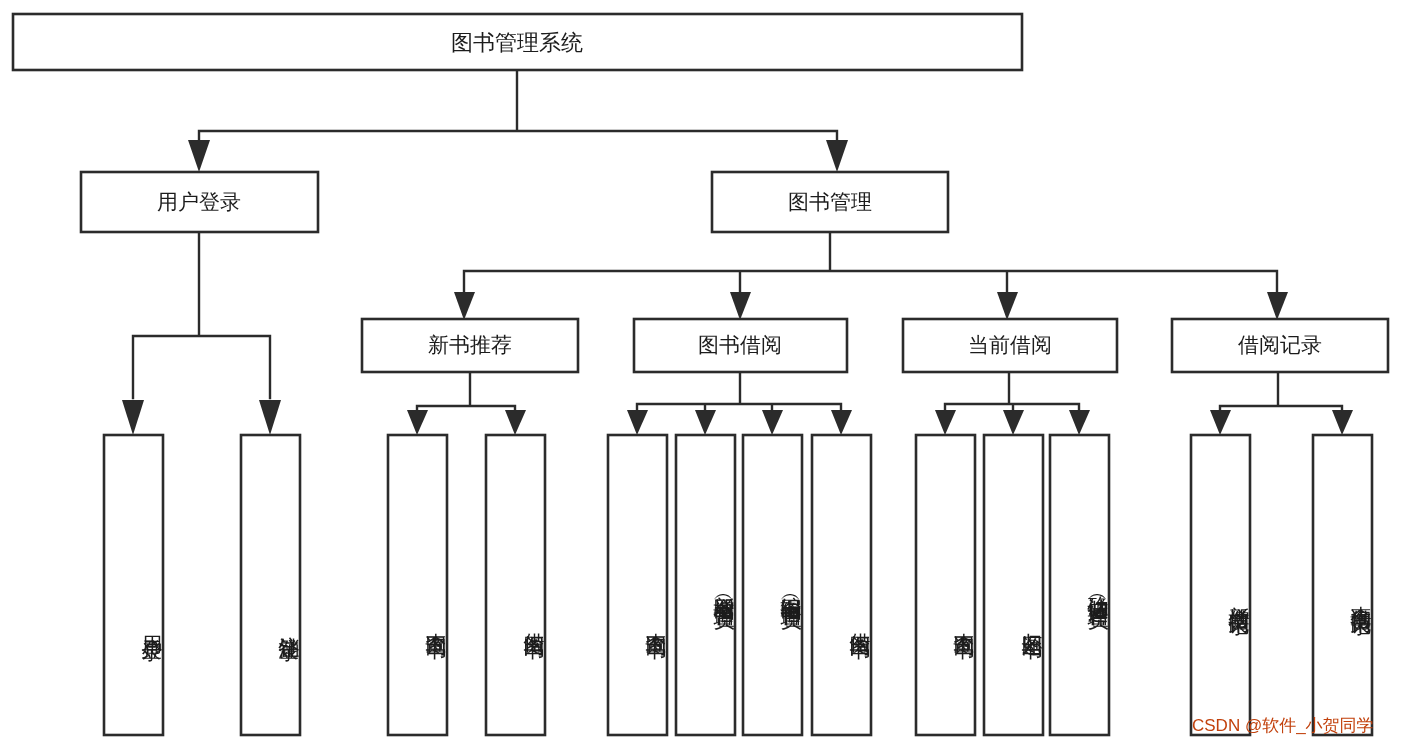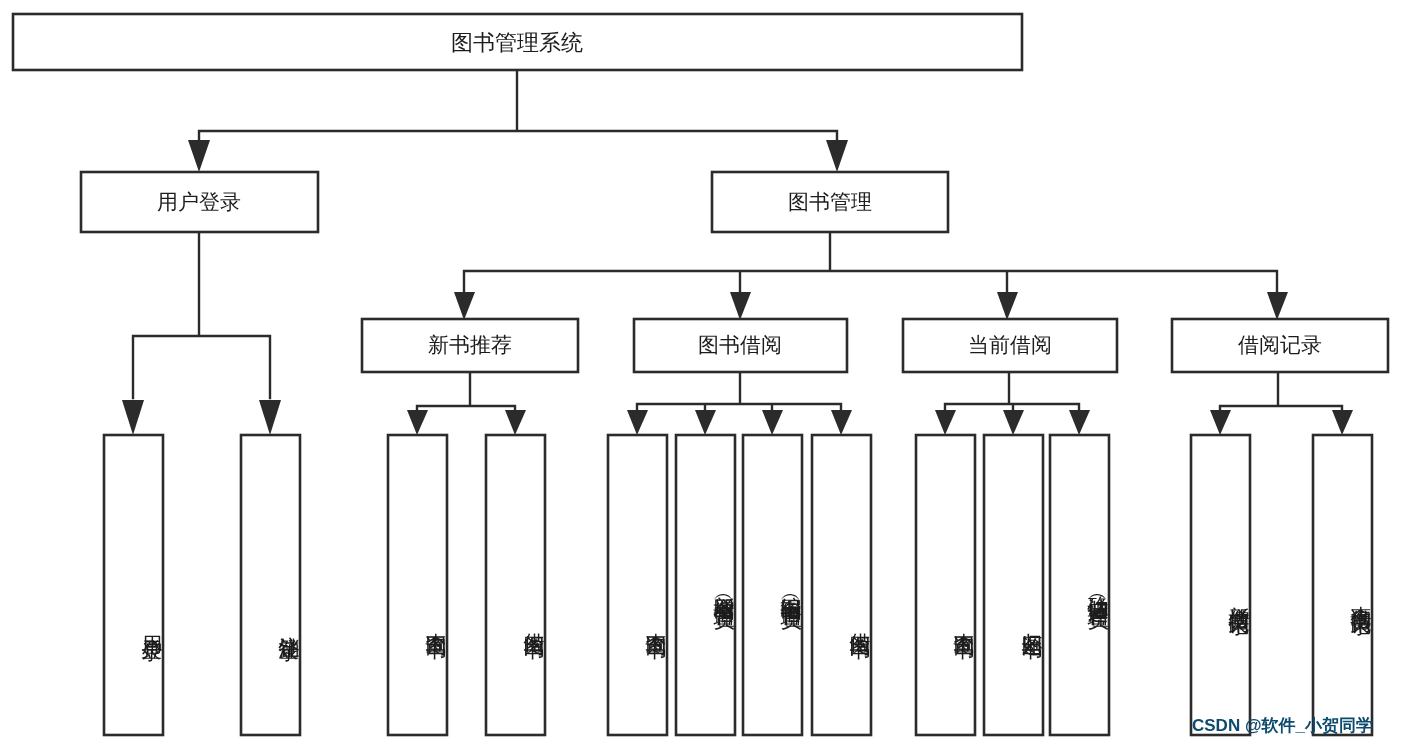--- a/index.html
+++ b/index.html
@@ -65,25 +65,24 @@
     white-space: nowrap;
     display: flex;
     align-items: flex-start;
     justify-content: center;
     pointer-events: none;
   }
   .watermark {
     position: absolute;
     font-family: "Liberation Sans", "DejaVu Sans", sans-serif;
     font-size: 17px;
-    color: #0c4a6e;
+    color: #c2410c;
     white-space: nowrap;
     left: 1192px;
     top: 714px;
-    font-weight: bold;
   }
 </style>
 </head>
 <body>
 
 <div id="diagram-root">
 
   <svg class="flow" viewBox="0 0 1405 747" xmlns="http://www.w3.org/2000/svg">
 
     <g>

